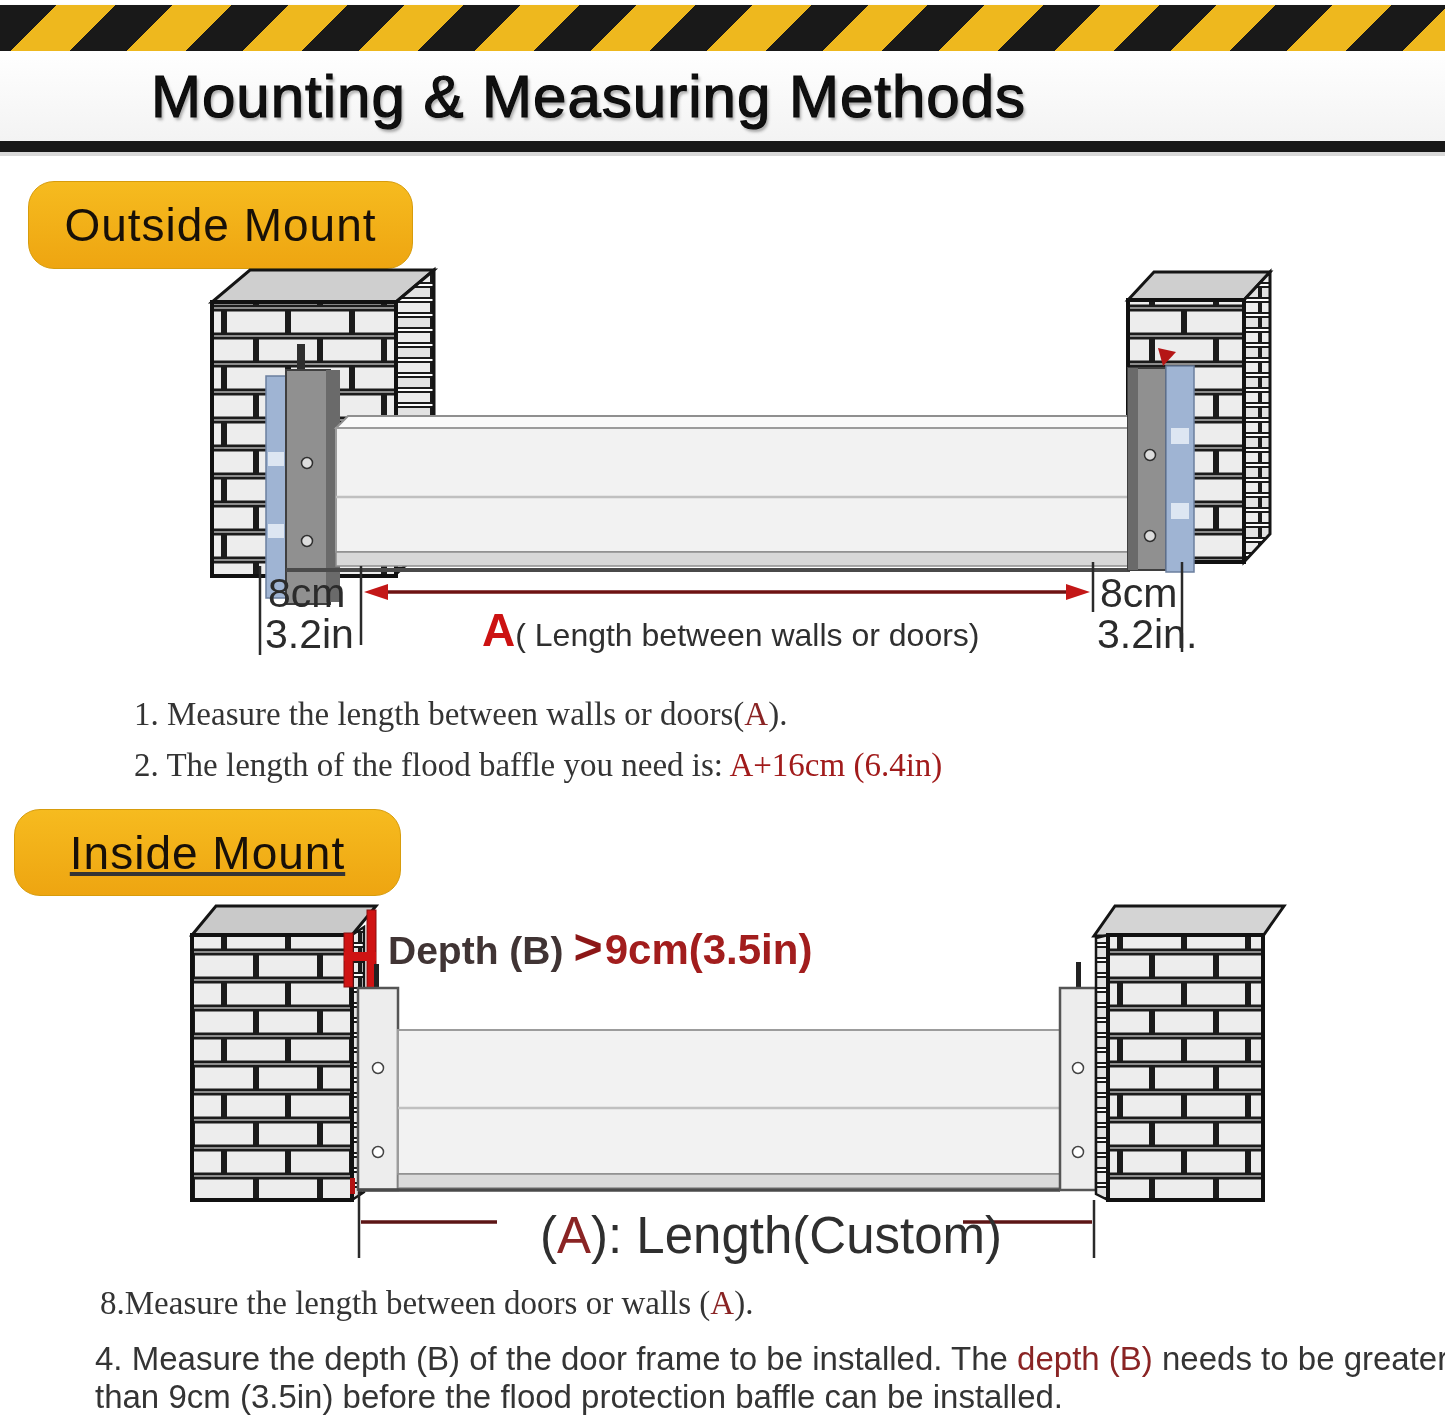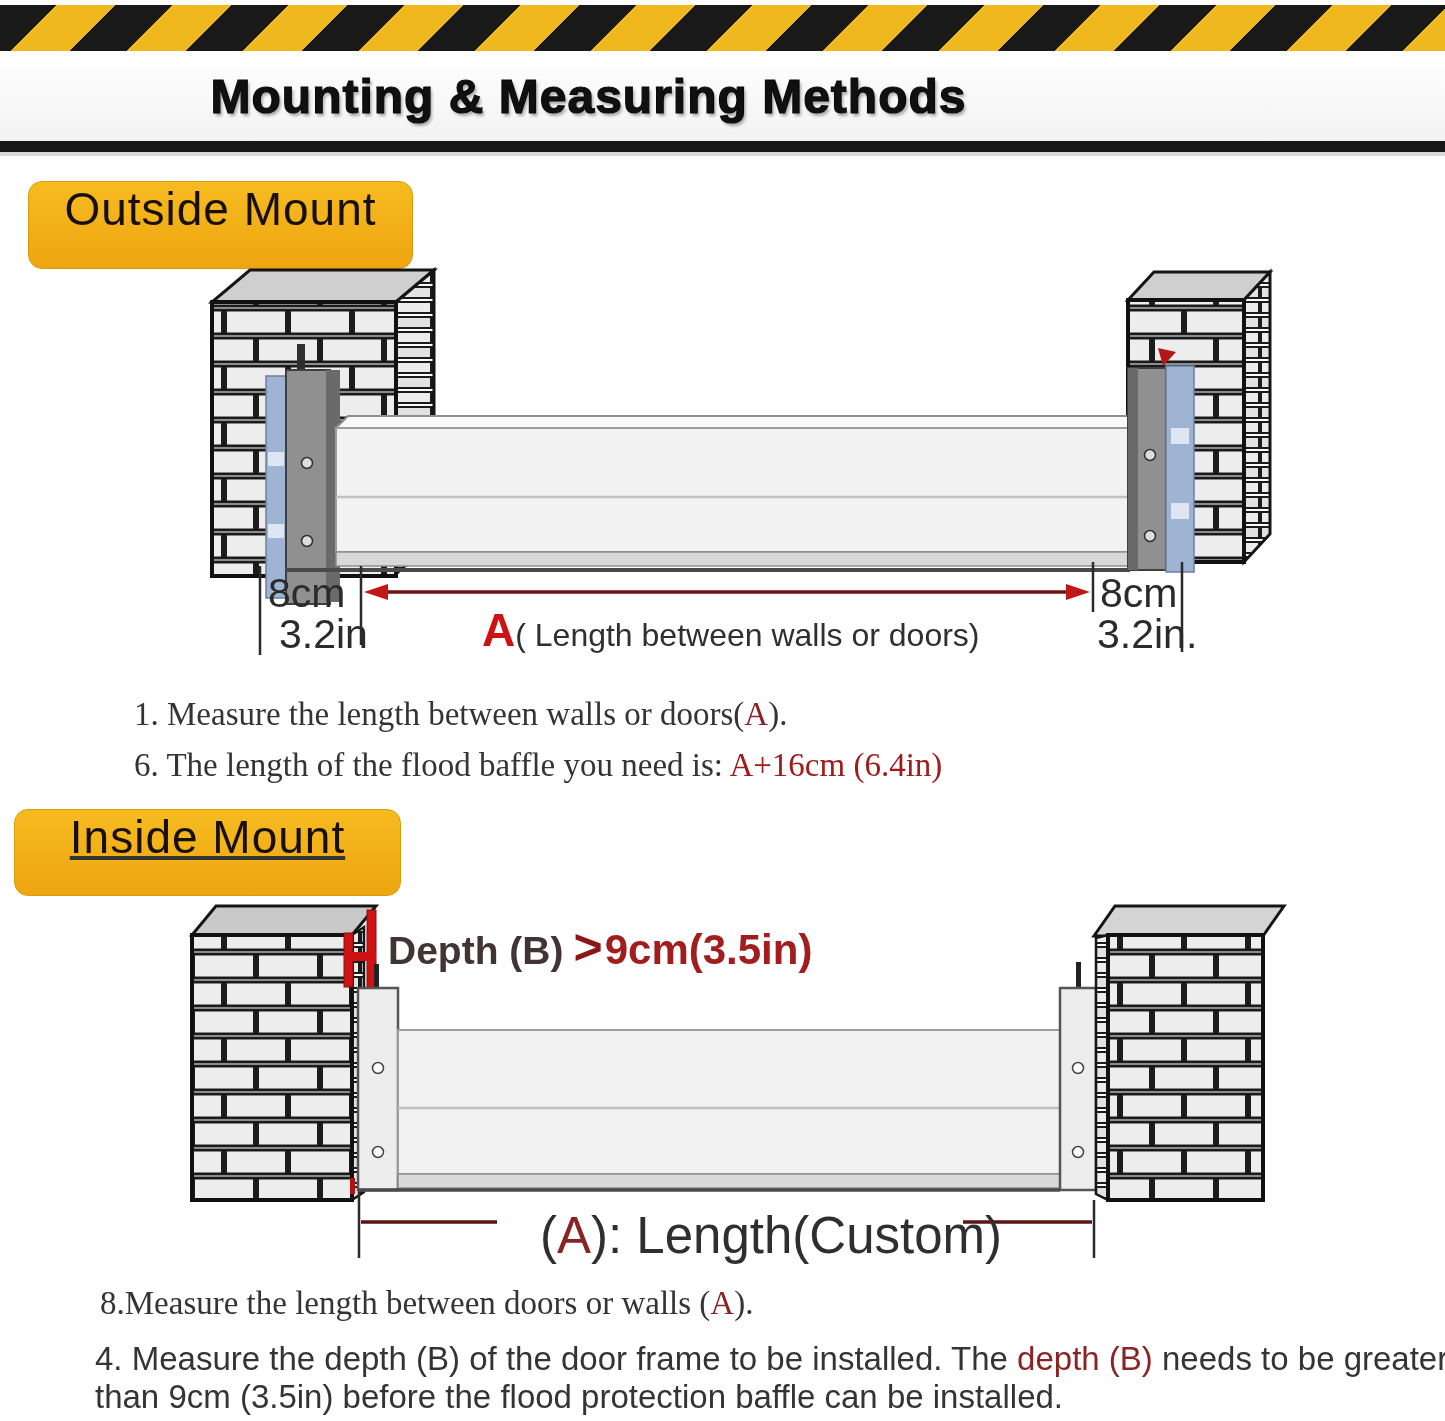--- a/index.html
+++ b/index.html
@@ -8,30 +8,30 @@
 
   
   .hazard{position:absolute;left:0;top:5px;width:1445px;height:46px;
     background:repeating-linear-gradient(135deg,#191919 0 40px,#eeb81e 40px 82px);
     box-shadow:0 2px 3px rgba(0,0,0,.35);}
 
   
   .titleband{position:absolute;left:0;top:51px;width:1445px;height:90px;
     background:linear-gradient(#ffffff,#f3f3f3);}
   .titleband h1{margin:0;width:1177px;text-align:center;line-height:92px;
-    font-size:48px;font-weight:700;letter-spacing:1px;color:#101010;
+    font-size:60px;font-weight:400;letter-spacing:1px;color:#101010;
     -webkit-text-stroke:1.2px #0a0a0a;
     text-shadow:2px 3px 3px rgba(70,70,70,.45);}
   .divbar{position:absolute;left:0;top:141px;width:1445px;height:11px;
     background:#181818;border-bottom:4px solid #d8d8d8;}
 
   
   .badge{position:absolute;background:linear-gradient(180deg,#f6bb1f,#eea511);
-    border:1px solid #d79c0c;border-radius:14px;display:flex;
-    justify-content:center;}
+    border:1px solid #d79c0c;border-radius:26px;display:flex;
+    align-items:center;justify-content:center;}
   .badge span{font-size:46px;color:#181008;letter-spacing:1px;}
   .badge-outside{left:28px;top:181px;width:383px;height:86px;}
   .badge-inside{left:14px;top:809px;width:385px;height:85px;text-decoration:underline;}
 
   svg.diagram{position:absolute;left:0;overflow:visible;}
 
   
   .dim{position:absolute;font-size:41px;color:#2b2b2b;white-space:nowrap;}
   .arrowlabel{position:absolute;left:482px;top:603px;white-space:nowrap;}
   .arrowlabel .bigA{font-size:46px;font-weight:700;color:#cc1212;}
@@ -129,33 +129,33 @@
     <line x1="1182" y1="562" x2="1182" y2="652" stroke="#2a2a2a" stroke-width="2.5"></line>
     <g>
       <line x1="382" y1="592" x2="1078" y2="592" stroke="#6e1212" stroke-width="3.5"></line>
       <polygon points="364,592 388,584 388,600" fill="#c31717"></polygon>
       <polygon points="1090,592 1066,584 1066,600" fill="#c31717"></polygon>
     </g>
   </g>
 </svg>
 
 <div class="dim" style="left:268px;top:570px">8cm</div>
-<div class="dim" style="left:279px;top:611px">3.2in</div>
+<div class="dim" style="left:265px;top:611px">3.2in</div>
 <div class="dim" style="left:1100px;top:570px">8cm</div>
 <div class="dim" style="left:1097px;top:611px">3.2in.</div>
 
 <div class="arrowlabel">
   <span class="bigA">A</span><span class="ltxt">( Length between walls or doors)</span>
 </div>
 
 <div class="note" style="left:134px;top:696px">
   <span>1. Measure the length between walls or doors(</span><span class="maroon">A</span><span>).</span>
 </div>
 <div class="note" style="left:134px;top:747px">
-  <span>6. The length of the flood baffle you need is: </span><span class="redval">A+16cm (6.4in)</span>
+  <span>2. The length of the flood baffle you need is: </span><span class="redval">A+16cm (6.4in)</span>
 </div>
 
 <div class="badge badge-inside">
   <span>Inside Mount</span>
 </div>
 
 <svg class="diagram" style="top:895px" width="1445" height="390" viewBox="0 895 1445 390">
   <defs>
     <pattern id="bk2" width="64" height="56" patternUnits="userSpaceOnUse">
       <rect width="64" height="56" fill="#ffffff"></rect>

